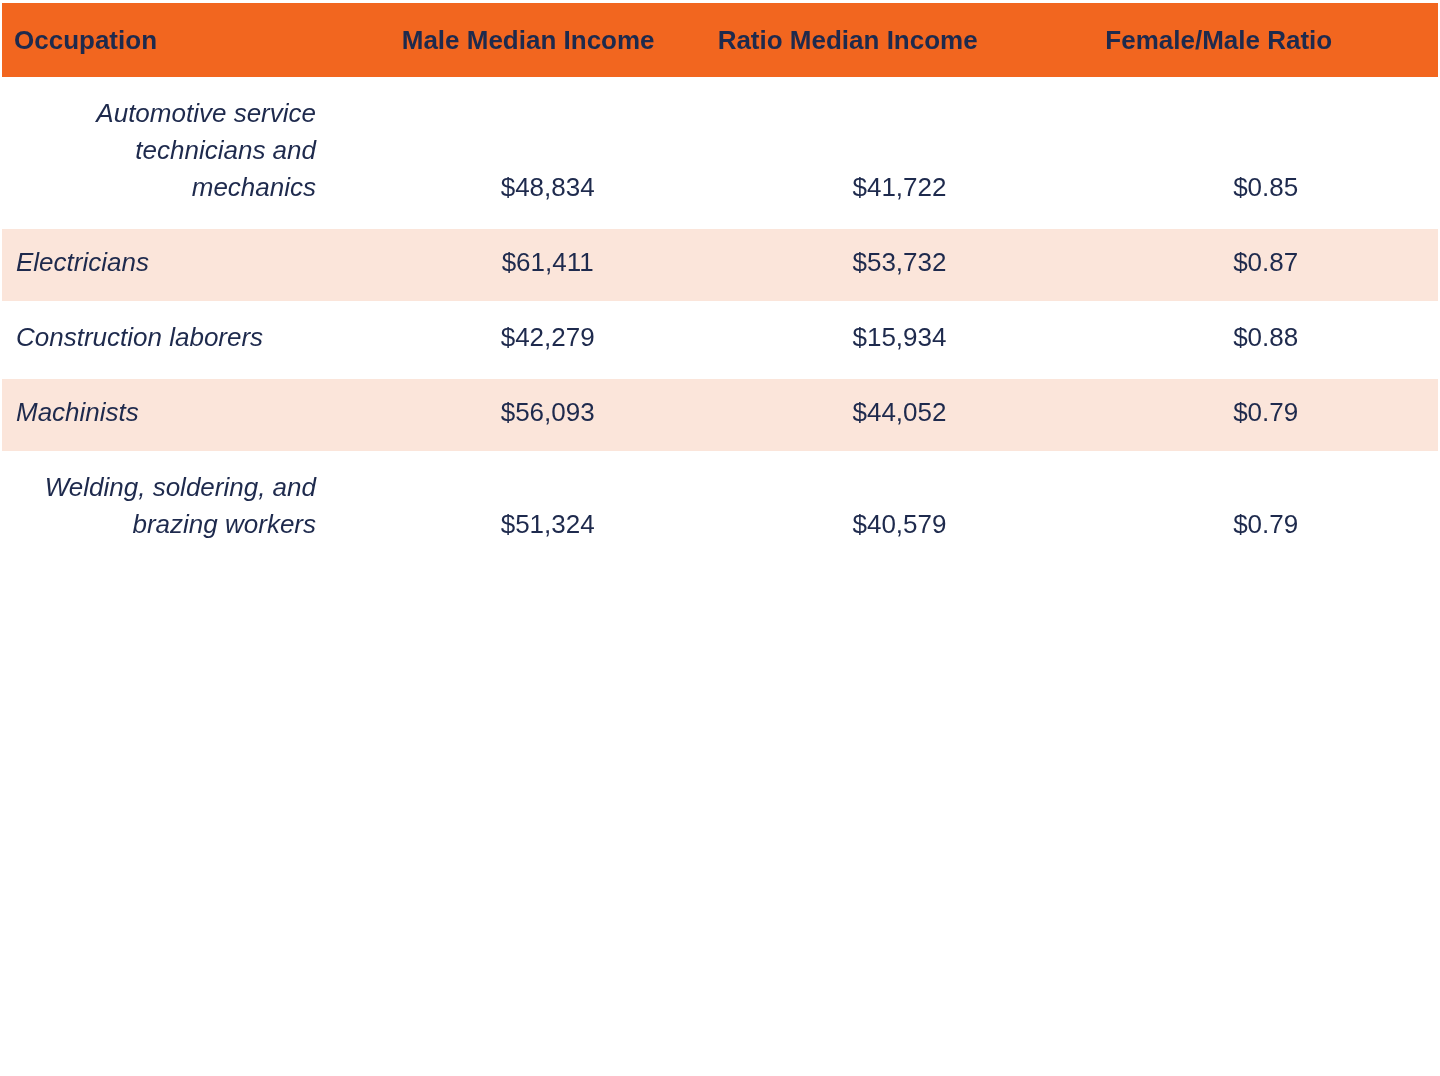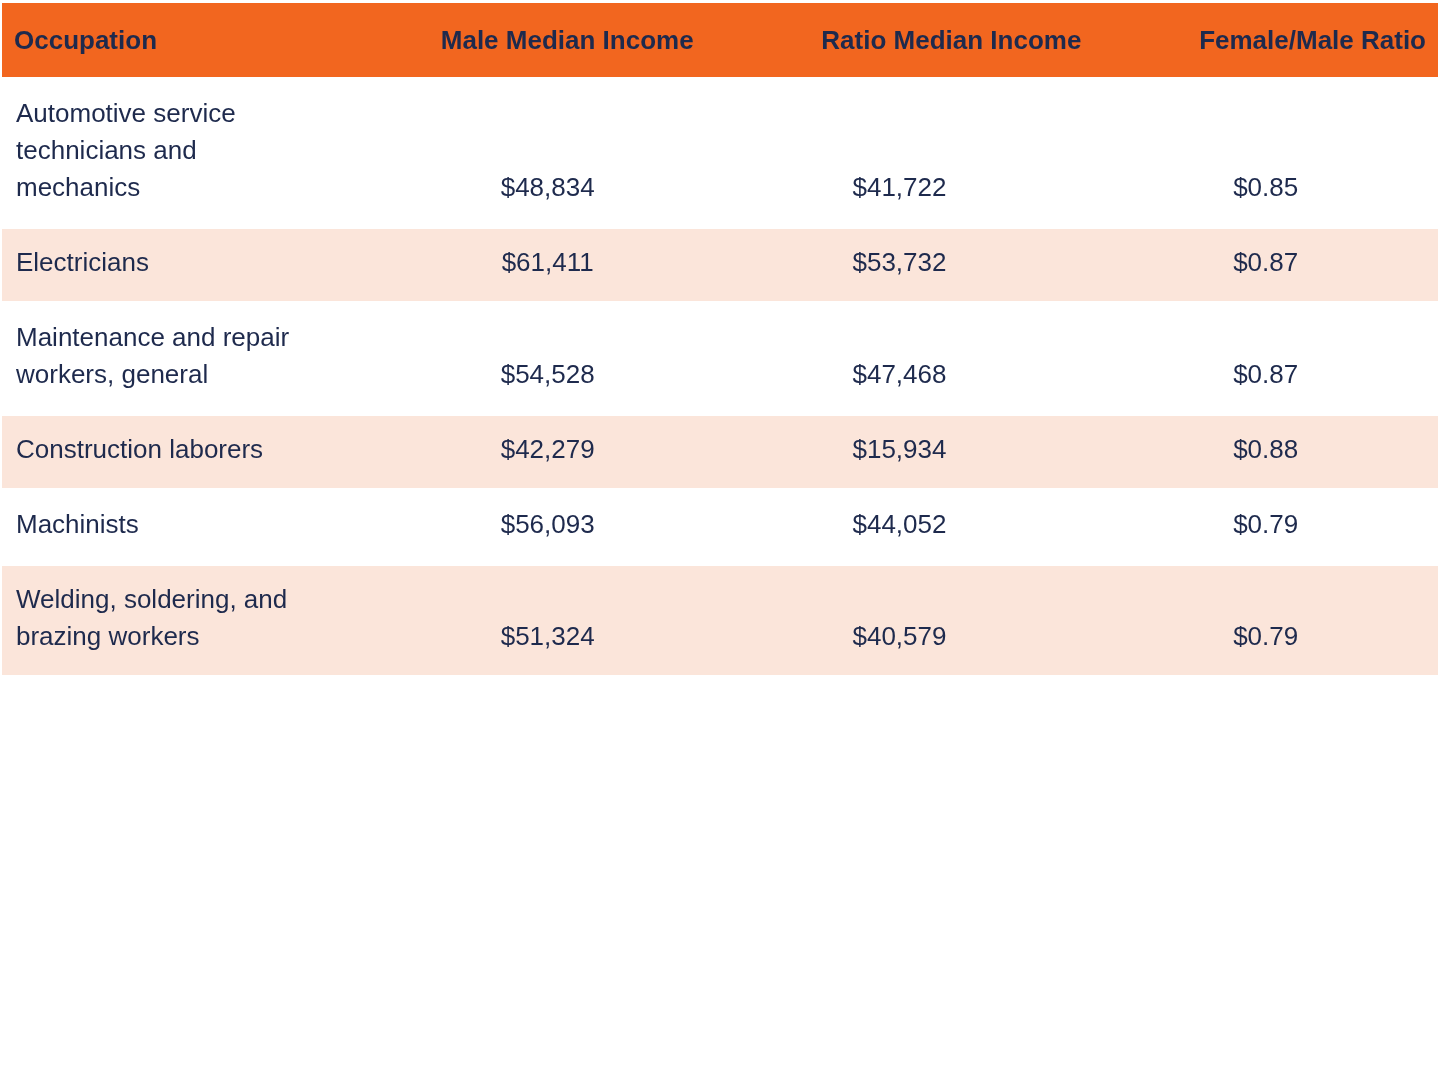--- a/index.html
+++ b/index.html
@@ -30,21 +30,21 @@
   col.col-female     { width: 27%; }
   col.col-ratio      { width: 24%; }
 
   thead th {
     background: var(--header-bg);
     color: var(--body-text);
     font-weight: bold;
     font-size: 26px;
     line-height: 30px;
     vertical-align: middle;
-    text-align: right;
+    text-align: left;
     padding: 22px 12px;
   }
   thead th.col-occupation {
     text-align: left;
   }
 
   tbody tr:nth-child(odd)  { background: var(--row-bg); }
   tbody tr:nth-child(even) { background: var(--row-alt-bg); }
 
   tbody td {
@@ -55,21 +55,22 @@
     text-align: center;
     padding: 15px 12px 20px;
   }
   tbody td.col-occupation {
     text-align: left;
     padding-left: 14px;
   }
   .occ-text {
     display: inline-block;
     max-width: 300px;
-    text-align: left;
+    text-align: right;
+    font-style: italic;
   }
 </style>
 </head>
 <body>
 
 <table class="income-table">
   <colgroup>
     <col class="col-occupation">
     <col class="col-male">
     <col class="col-female">
@@ -90,26 +91,20 @@
         <td class="col-female">$41,722</td>
         <td class="col-ratio">$0.85</td>
       </tr>
       <tr>
         <td class="col-occupation"><span class="occ-text">Electricians</span></td>
         <td class="col-male">$61,411</td>
         <td class="col-female">$53,732</td>
         <td class="col-ratio">$0.87</td>
       </tr>
       <tr>
-        <td class="col-occupation"><span class="occ-text">Maintenance and repair workers, general</span></td>
-        <td class="col-male">$54,528</td>
-        <td class="col-female">$47,468</td>
-        <td class="col-ratio">$0.87</td>
-      </tr>
-      <tr>
         <td class="col-occupation"><span class="occ-text">Construction laborers</span></td>
         <td class="col-male">$42,279</td>
         <td class="col-female">$15,934</td>
         <td class="col-ratio">$0.88</td>
       </tr>
       <tr>
         <td class="col-occupation"><span class="occ-text">Machinists</span></td>
         <td class="col-male">$56,093</td>
         <td class="col-female">$44,052</td>
         <td class="col-ratio">$0.79</td>

